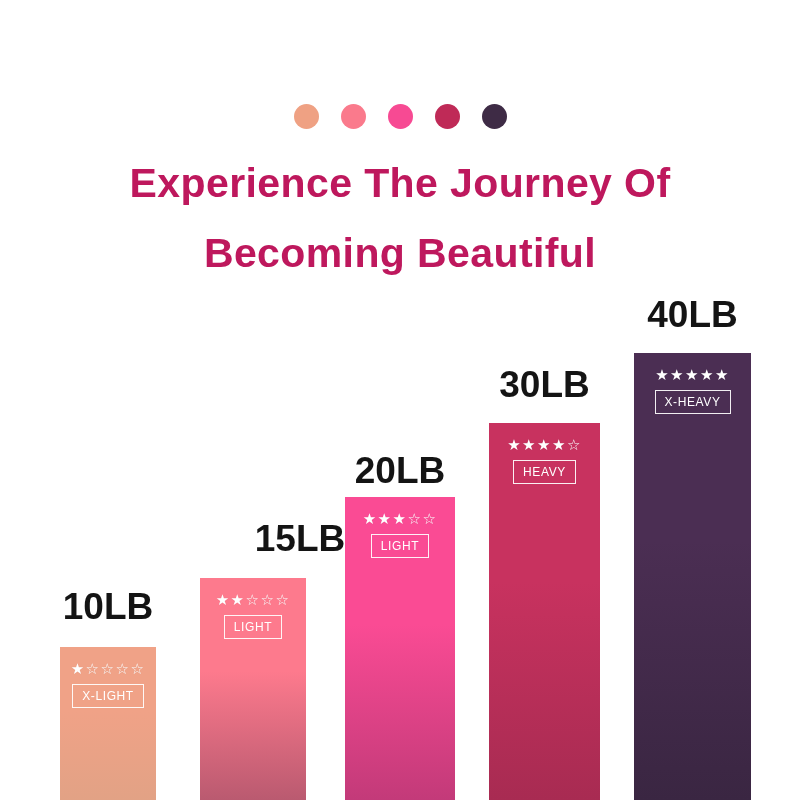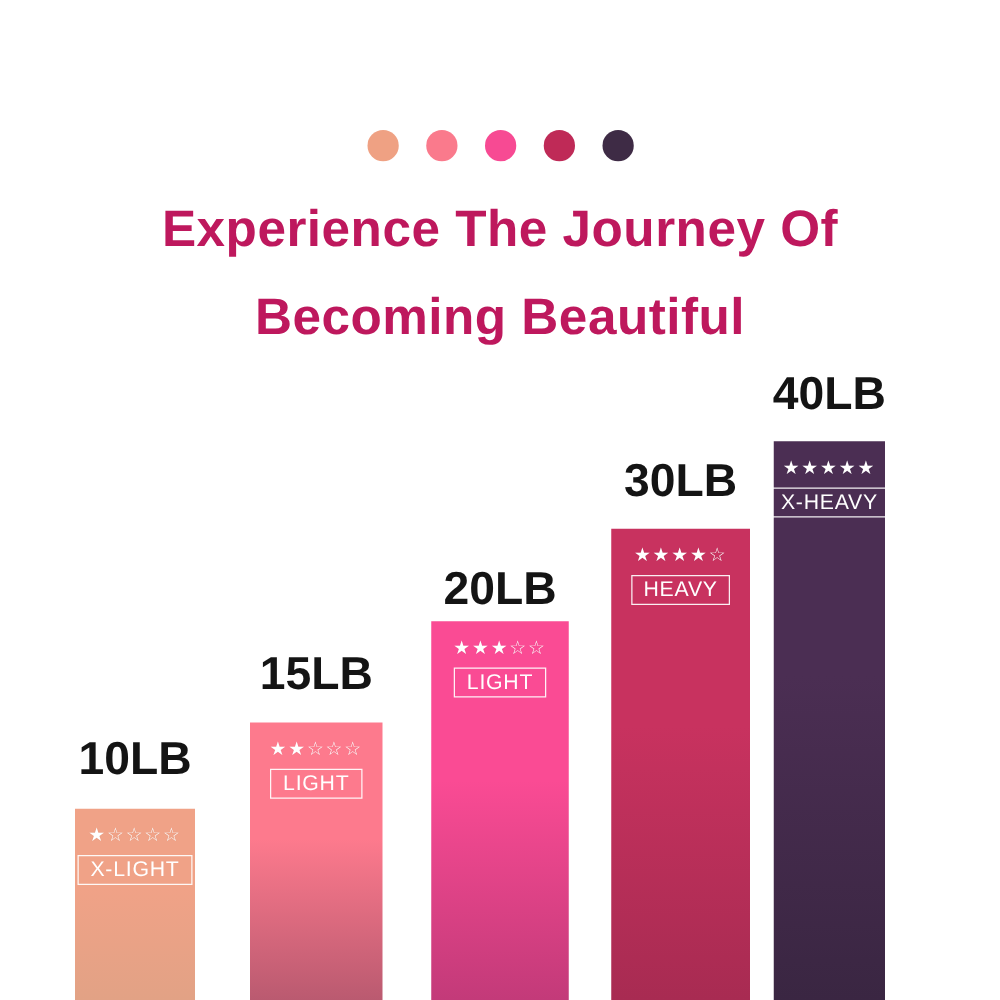--- a/index.html
+++ b/index.html
@@ -95,21 +95,21 @@
     font-size: 15px;
     line-height: 16px;
     letter-spacing: 1.5px;
     white-space: nowrap;
     text-shadow: 0 0 1px rgba(0,0,0,0.10);
   }
   .level-badge {
     margin-top: 7px;
     border: 1.6px solid rgba(255,255,255,0.92);
     color: #ffffff;
-    font-size: 17px;
+    font-size: 12px;
     line-height: 12px;
     letter-spacing: 0.6px;
     padding: 5px 9px 5px 9px;
     white-space: nowrap;
     font-weight: normal;
   }
 </style>
 </head>
 <body>
 
@@ -130,21 +130,21 @@
     <div class="bar-group" style="left: 60px; width: 96px; height: 212px;">
       <div class="bar-value" style="top: 0px;">10LB</div>
       <div class="bar" style="height: 153px; background: linear-gradient(rgb(240, 162, 135) 0%, rgb(240, 162, 135) 42%, rgb(226, 162, 133) 100%);">
         <div class="bar-inner">
           <div class="stars">★☆☆☆☆</div>
           <div class="level-badge">X-LIGHT</div>
         </div>
       </div>
     </div>
     <div class="bar-group" style="left: 200px; width: 106px; height: 280px;">
-      <div class="bar-value" style="top: 0px;">15LB</div>
+      <div class="bar-value" style="top: 0px; margin-left: 47px;">15LB</div>
       <div class="bar" style="height: 222px; background: linear-gradient(rgb(253, 122, 141) 0%, rgb(253, 122, 141) 42%, rgb(186, 90, 112) 100%);">
         <div class="bar-inner">
           <div class="stars">★★☆☆☆</div>
           <div class="level-badge">LIGHT</div>
         </div>
       </div>
     </div>
     <div class="bar-group" style="left: 345px; width: 110px; height: 360px;">
       <div class="bar-value" style="top: 12px;">20LB</div>
       <div class="bar" style="height: 303px; background: linear-gradient(rgb(250, 75, 148) 0%, rgb(250, 75, 148) 42%, rgb(195, 58, 121) 100%);">
@@ -156,21 +156,21 @@
     </div>
     <div class="bar-group" style="left: 489px; width: 111px; height: 434px;">
       <div class="bar-value" style="top: 0px;">30LB</div>
       <div class="bar" style="height: 377px; background: linear-gradient(rgb(200, 50, 95) 0%, rgb(200, 50, 95) 42%, rgb(168, 43, 82) 100%);">
         <div class="bar-inner">
           <div class="stars">★★★★☆</div>
           <div class="level-badge">HEAVY</div>
         </div>
       </div>
     </div>
-    <div class="bar-group" style="left: 619px; width: 89px; height: 504px;">
+    <div class="bar-group" style="left: 634px; width: 117px; height: 504px;">
       <div class="bar-value" style="top: 0px;">40LB</div>
       <div class="bar" style="height: 447px; background: linear-gradient(rgb(75, 46, 83) 0%, rgb(75, 46, 83) 42%, rgb(58, 38, 66) 100%);">
         <div class="bar-inner">
           <div class="stars">★★★★★</div>
           <div class="level-badge">X-HEAVY</div>
         </div>
       </div>
     </div>
   </div>
 

